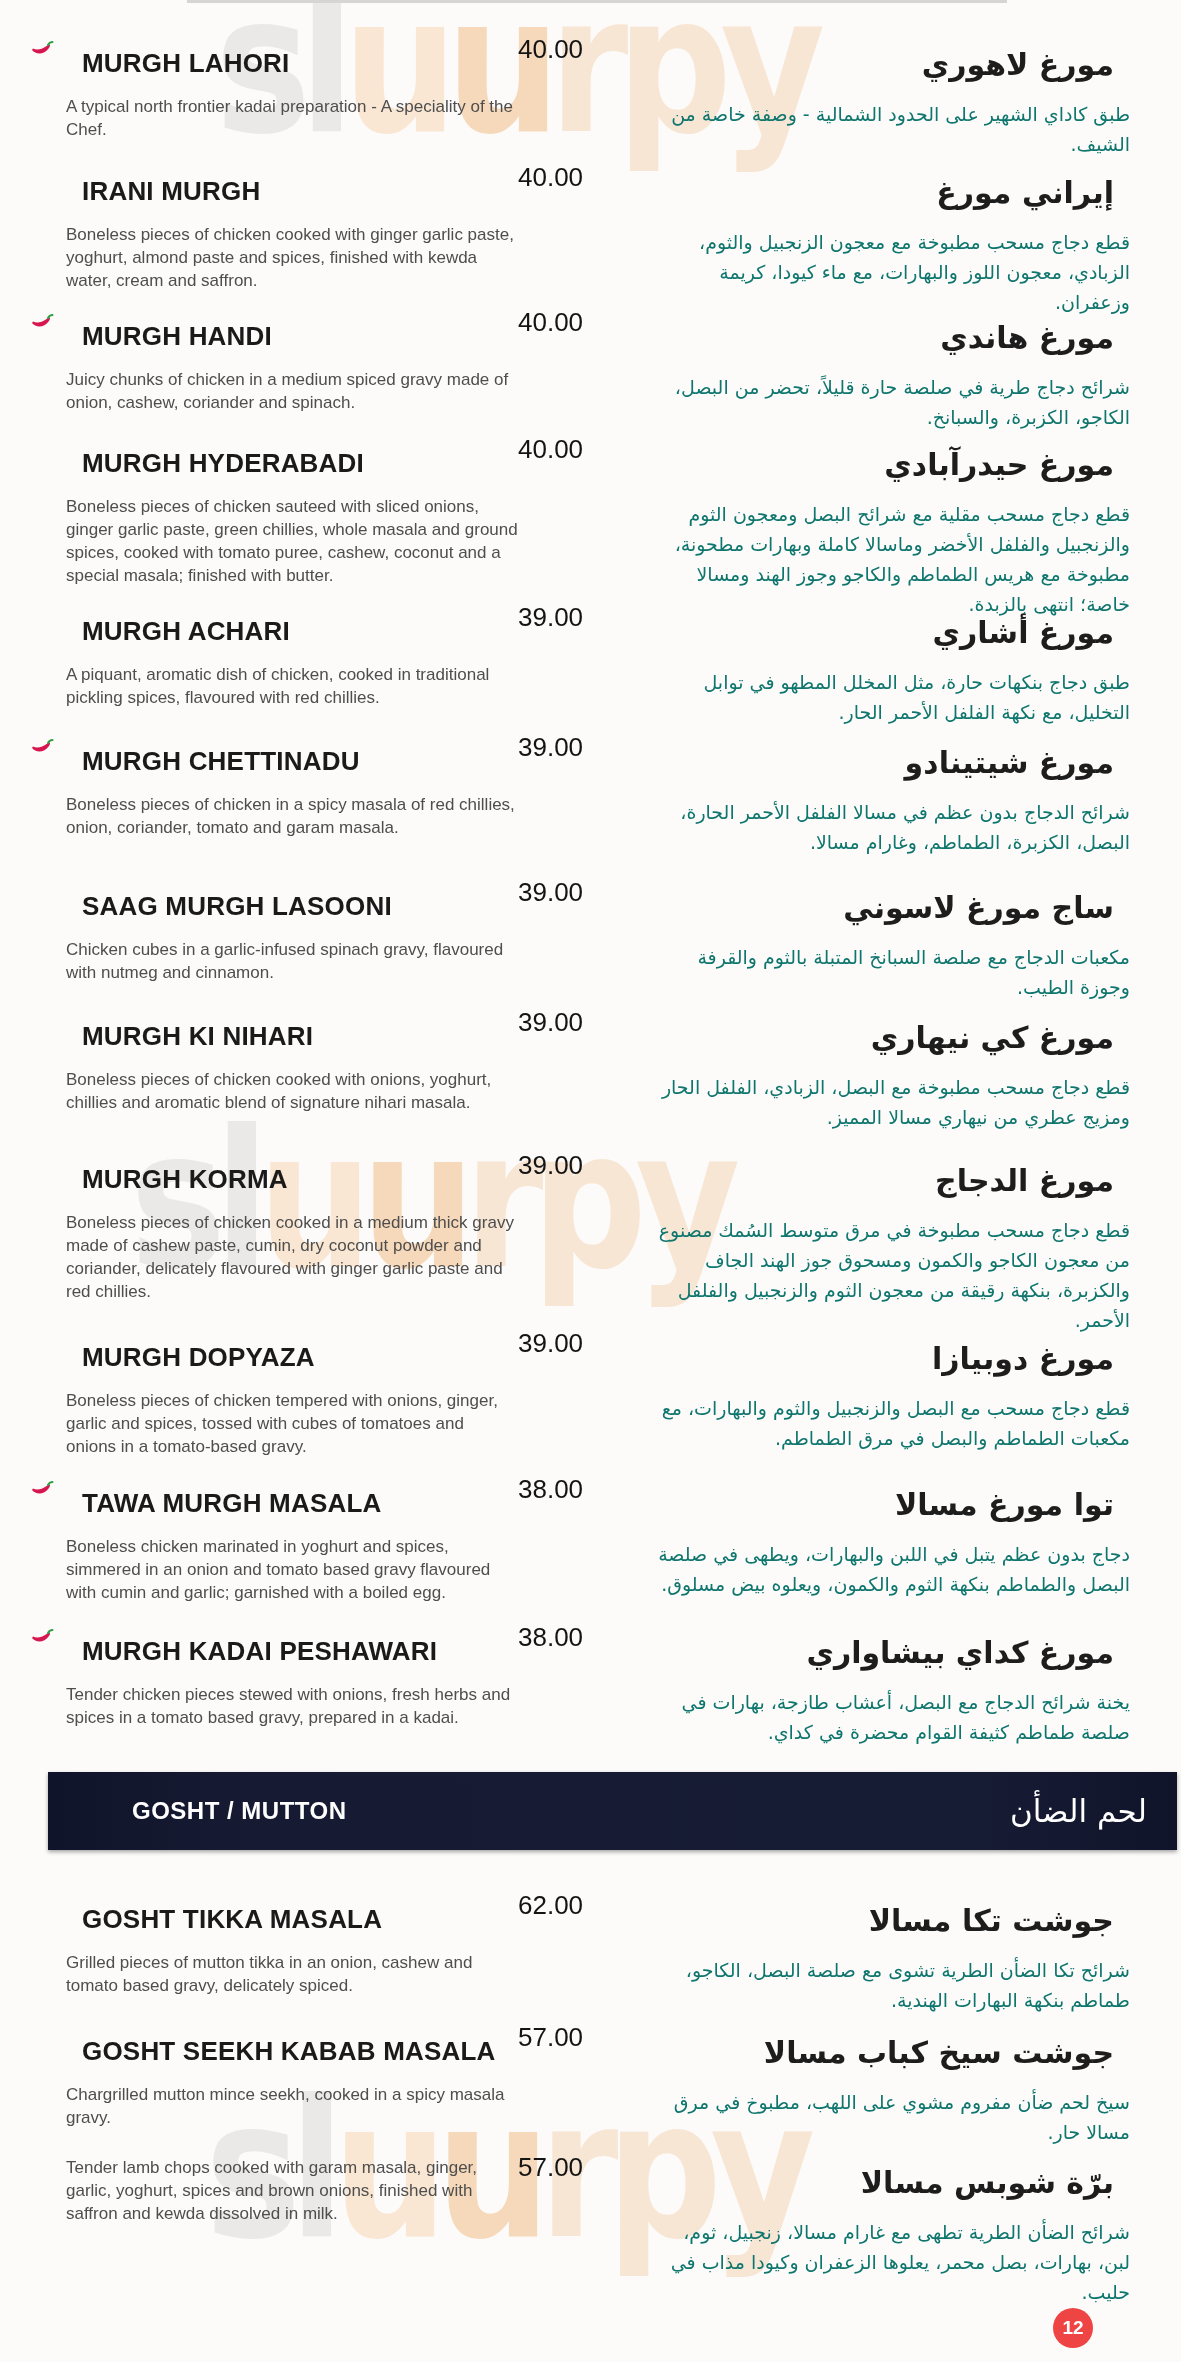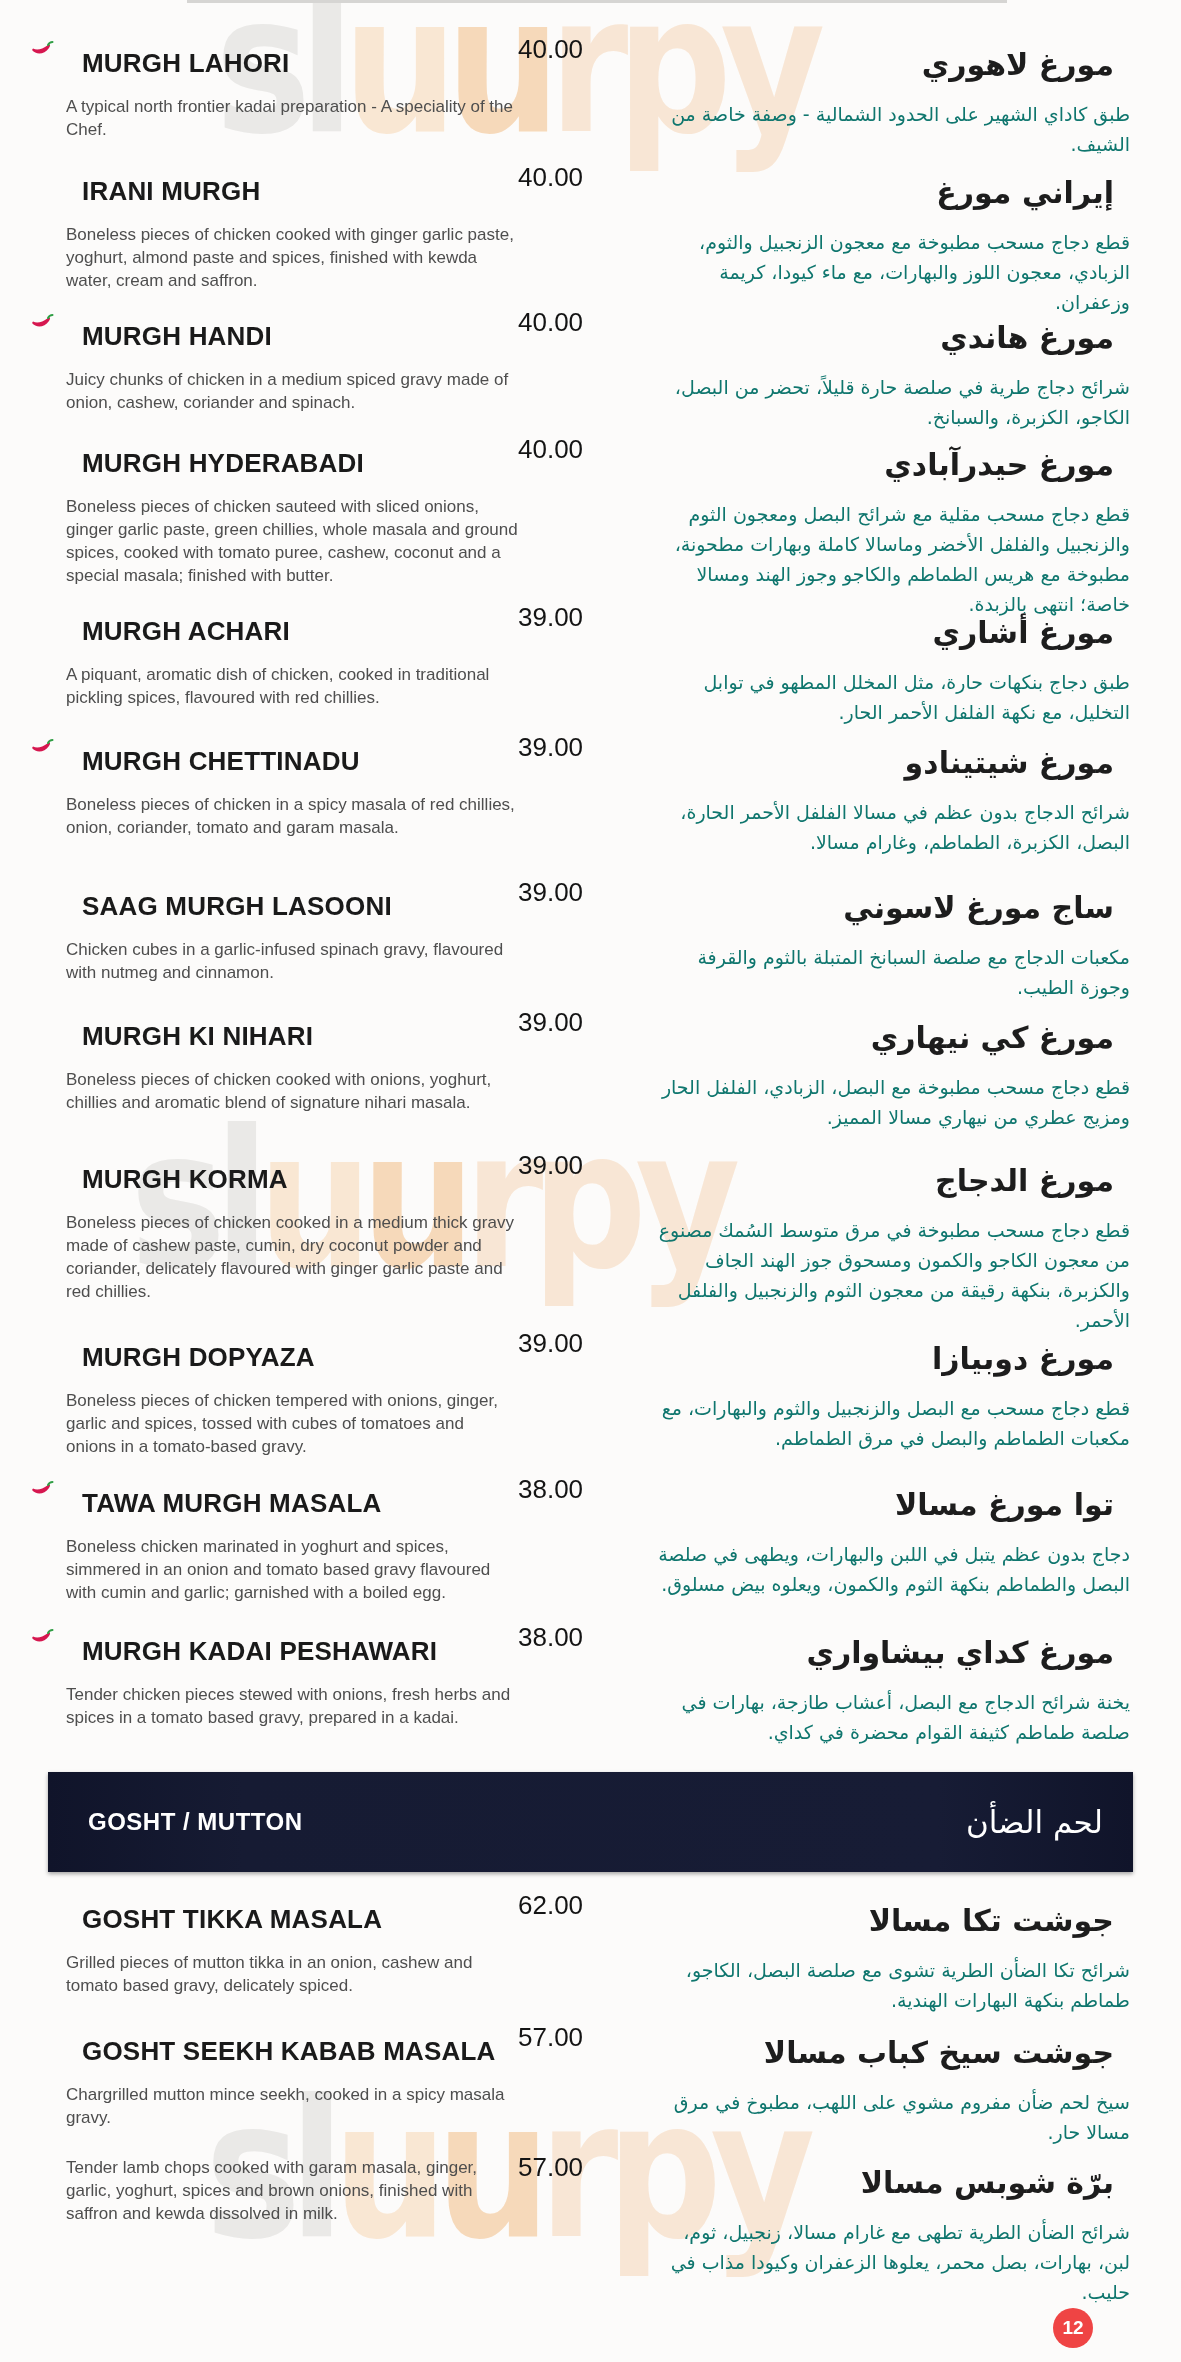--- a/index.html
+++ b/index.html
@@ -23,24 +23,24 @@
         grid-template-columns:44px 452px 128px 1fr;z-index:2;}
   .chili{width:26px;height:22px;margin-top:6px;margin-left:6px;}
   .en h3{margin:16px;font-size:26px;font-weight:bold;color:#1a1a1a;letter-spacing:.2px;}
   .en p{margin:6px 0 0 0;font-size:17px;line-height:23px;color:#4e4e4e;}
   .price{font-size:26px;font-weight:normal;color:#141414;text-align:left;padding-right:8px;padding-top:2px;}
   .ar{direction:rtl;text-align:right;padding-right:29px;font-family:"DejaVu Sans",sans-serif;}
   .ar h3{margin:16px;font-size:30px;font-weight:bold;color:#1d1d1d;line-height:1.15;}
   .ar p{margin:8px 0 0 0;font-size:19px;line-height:30px;color:#0f766e;}
 
   
-  .band{position:absolute;left:48px;top:1772px;width:1085px;height:100px;z-index:2;
+  .band{position:absolute;left:48px;top:1772px;width:1085px;height:78px;z-index:2;
         background:linear-gradient(90deg,#10142a 0%,#161b33 18%,#171c35 82%,#10142a 100%);
         display:flex;align-items:center;justify-content:space-between;
-        box-shadow:0 2px 4px rgba(0,0,0,.35);}
+        box-shadow:0 2px 4px rgba(0,0,0,.35);padding-left:44px;}
   .band .ben{color:#ffffff;font-size:24px;font-weight:bold;letter-spacing:.5px;padding-left:40px;}
   .band .bar{color:#ffffff;font-size:31px;font-family:"DejaVu Sans",sans-serif;padding-right:30px;direction:rtl;}
 
   .pagenum{position:absolute;left:1053px;top:2308px;width:40px;height:40px;border-radius:50%;
            background:#ef4444;color:#fff;display:flex;align-items:center;justify-content:center;
            font-size:19px;font-weight:bold;z-index:3;}
 </style>
 </head>
 <body>
 

